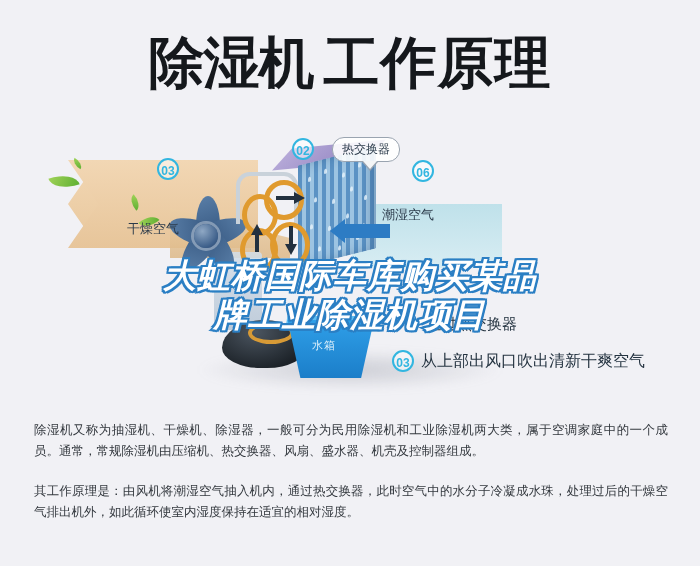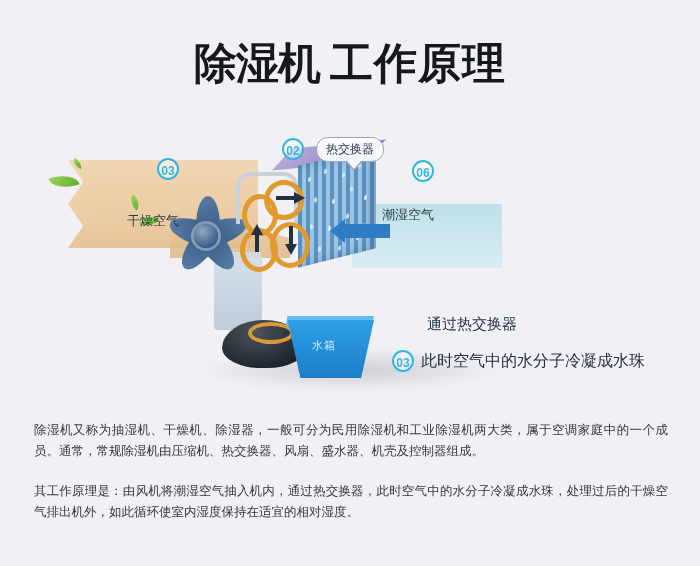--- a/index.html
+++ b/index.html
@@ -24,21 +24,21 @@
     position: absolute;
     left: 0; top: 0;
     width: 700px;
     height: 118px;
   }
   .title-text {
     position: absolute;
     left: 0; top: 32px;
     width: 700px;
     text-align: center;
-    font-size: 43px;
+    font-size: 56px;
     line-height: 62px;
     font-weight: bold;
     color: #15181c;
     letter-spacing: 1px;
     white-space: nowrap;
   }
   .title-text .t-a { letter-spacing: -1px; }
   .title-text .t-b { margin-left: 10px; }
 
   
@@ -451,33 +451,37 @@
     </div>
 
     <div class="inlet-arrow"></div>
 
     <div class="compressor"></div>
     <div class="tank-lip"></div>
     <div class="tank"></div>
     <div class="tank-label">水箱</div>
 
     <div class="badge" style="left:157px; top:46px;">03</div>
-    <div class="callout-text" style="left:127px; top:100px;">干燥空气</div>
-
-    <div class="badge" style="left:282px; top:26px;">02</div>
-    <div class="bubble" style="left:316px; top:25px;">热交换器</div>
+    <div class="callout-text" style="left:127px; top:108px;">干燥空气</div>
+
+    <div class="badge" style="left:292px; top:26px;">02</div>
+    <div class="bubble" style="left:332px; top:25px;">热交换器</div>
 
     <div class="badge" style="left:412px; top:48px;">06</div>
     <div class="callout-text" style="left:382px; top:94px;">潮湿空气</div>
 
     <div class="evap-cap">通过热交换器</div>
 
     <div class="step3-row">
       <span class="badge">03</span>
-      <span class="cap">此时空气中的水分子冷凝成水珠</span>
+      <span class="cap">从上部出风口吹出清新干爽空气</span>
     </div>
   </div>
 
+  <div class="overlay">
+    <span>大虹桥国际车库购买某品</span>
+    <span class="line2">牌工业除湿机项目</span>
+  </div>
 
   <div class="desc p2">其工作原理是：由风机将潮湿空气抽入机内，通过热交换器，此时空气中的水分子冷凝成水珠，处理过后的干燥空气排出机外，如此循环使室内湿度保持在适宜的相对湿度。</div>
   <div class="desc p1">除湿机又称为抽湿机、干燥机、除湿器，一般可分为民用除湿机和工业除湿机两大类，属于空调家庭中的一个成员。通常，常规除湿机由压缩机、热交换器、风扇、盛水器、机壳及控制器组成。</div>
 
 </div>
 
 </body></html>

